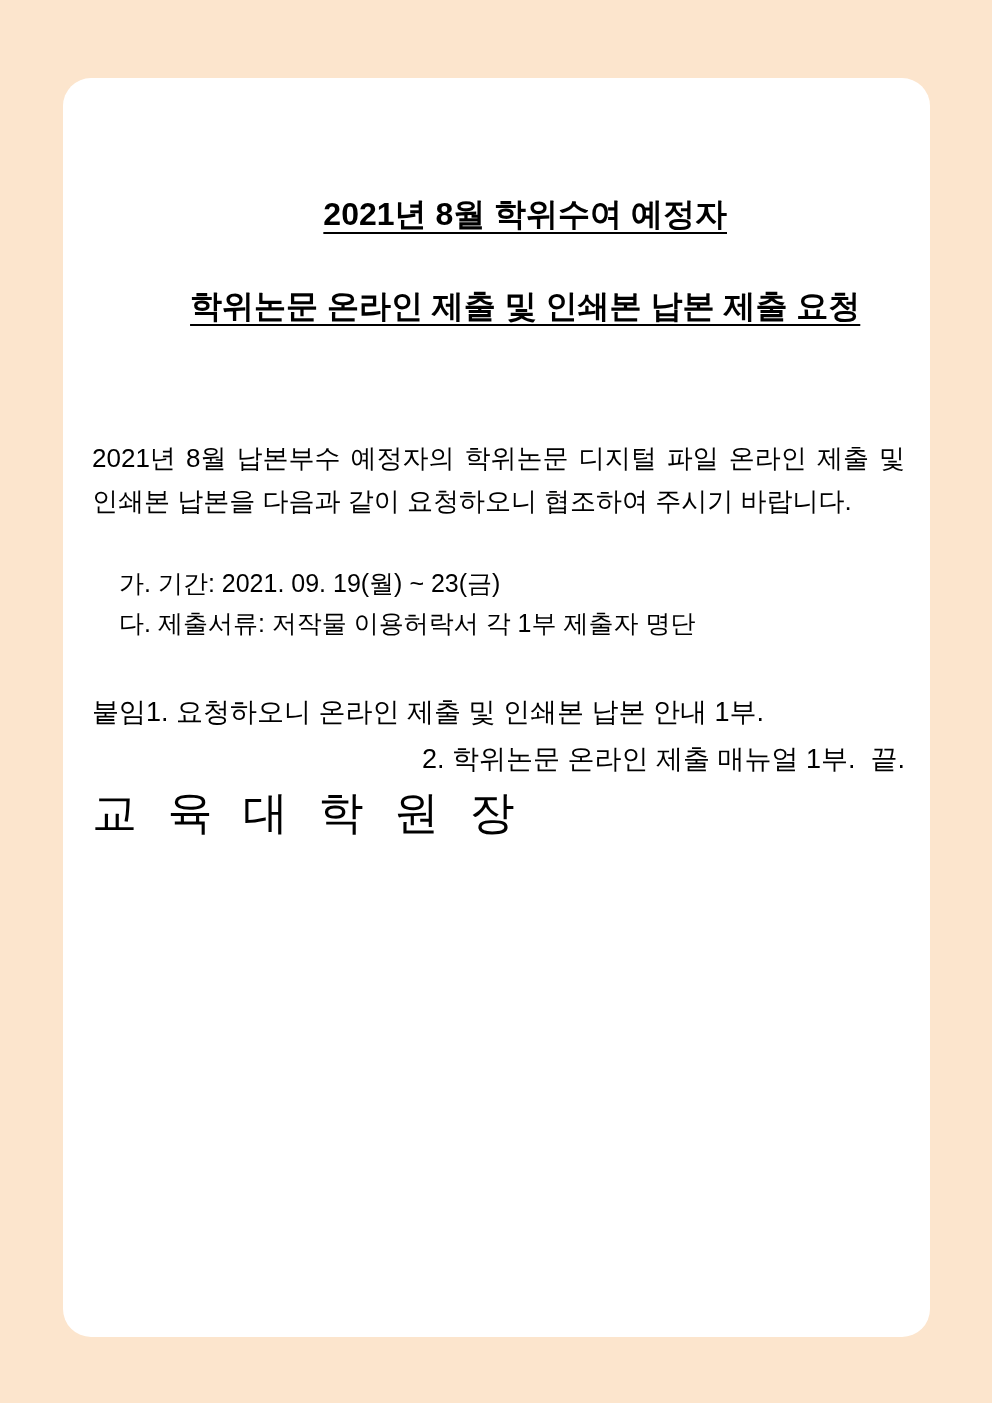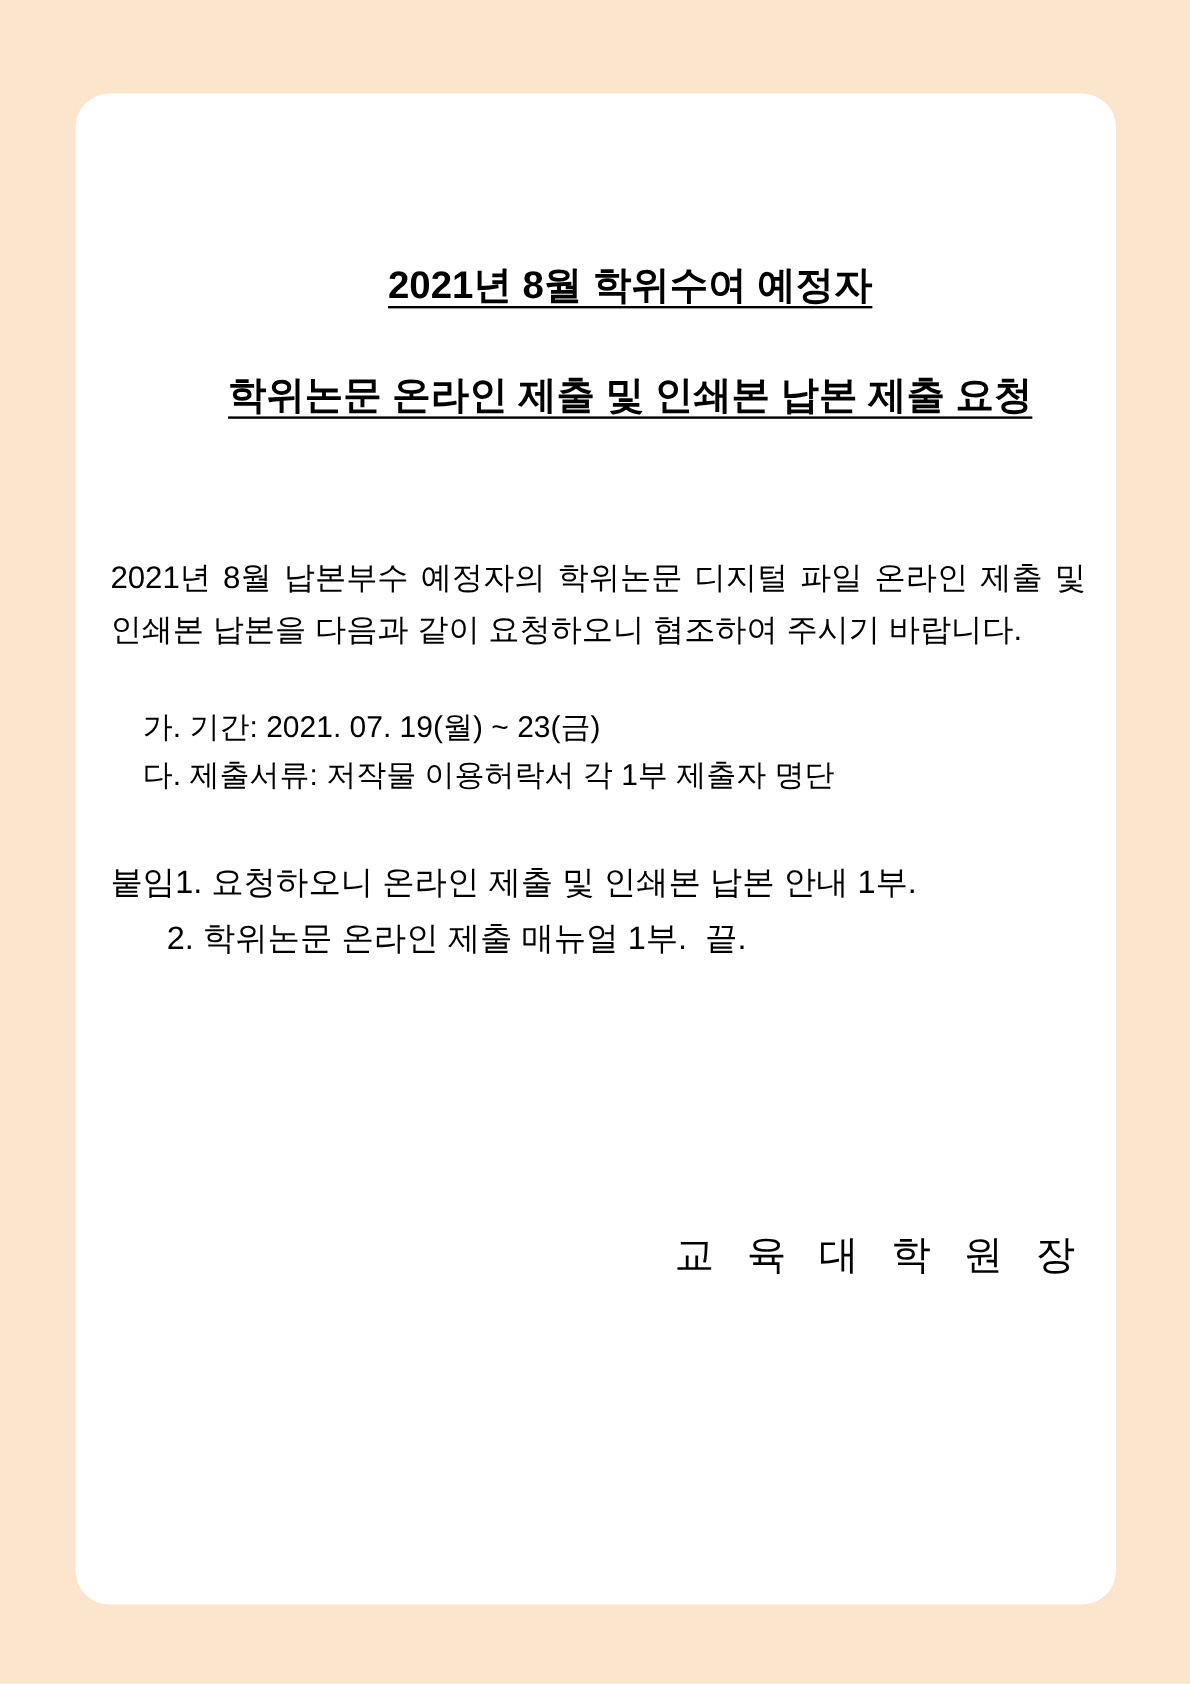--- a/index.html
+++ b/index.html
@@ -22,21 +22,21 @@
   }
   .card {
     position: absolute;
     left: 63px;
     top: 78px;
     width: 867px;
     height: 1259px;
     background: var(--card-bg, #ffffff);
     border-radius: 28px;
     box-sizing: border-box;
-    padding: 90px 25px 0 29px;
+    padding: 67px 25px 0 29px;
     overflow: hidden;
   }
   .title {
     text-align: center;
     font-weight: bold;
     font-size: 32px;
     line-height: 46px;
     white-space: pre-wrap;
   }
   .title .u {
@@ -70,45 +70,45 @@
   .attachments {
     margin-top: 46px;
     font-size: 27px;
     line-height: 47px;
   }
   .att-line {
     white-space: pre-wrap;
   }
   .att-line.second {
     padding-left: 47px;
+    text-align: right;
   }
   .signature {
-    margin-top: 218px;
-    text-align: right;
-    font-size: 33px;
+    text-align: left;
+    font-size: 45px;
     letter-spacing: 9px;
     white-space: pre-wrap;
   }
 </style>
 </head>
 <body>
 
 <div class="page">
   <div class="card">
 
     <div class="title">
       <span class="u">2021년 8월 학위수여 예정자</span><br>
       <span class="u">학위논문 온라인 제출 및 인쇄본 납본 제출 요청</span>
     </div>
 
     <p class="intro">2021년 8월 납본부수 예정자의 학위논문 디지털 파일 온라인 제출 및 인쇄본 납본을 다음과 같이 요청하오니 협조하여 주시기 바랍니다.</p>
 
 
     <div class="section">
-      <div class="item">가. 기간: 2021. 07. 19(월) ~ 23(금)</div>
+      <div class="item">가. 기간: 2021. 09. 19(월) ~ 23(금)</div>
       <div class="item">다. 제출서류: 저작물 이용허락서 각 1부 제출자 명단</div>
     </div>
 
     <div class="attachments">
       <div class="att-line">붙임1. 요청하오니 온라인 제출 및 인쇄본 납본 안내 1부.</div>
       <div class="att-line second">2. 학위논문 온라인 제출 매뉴얼 1부.  끝.</div>
     </div>
 
     <div class="signature">교 육 대 학 원 장</div>
 

